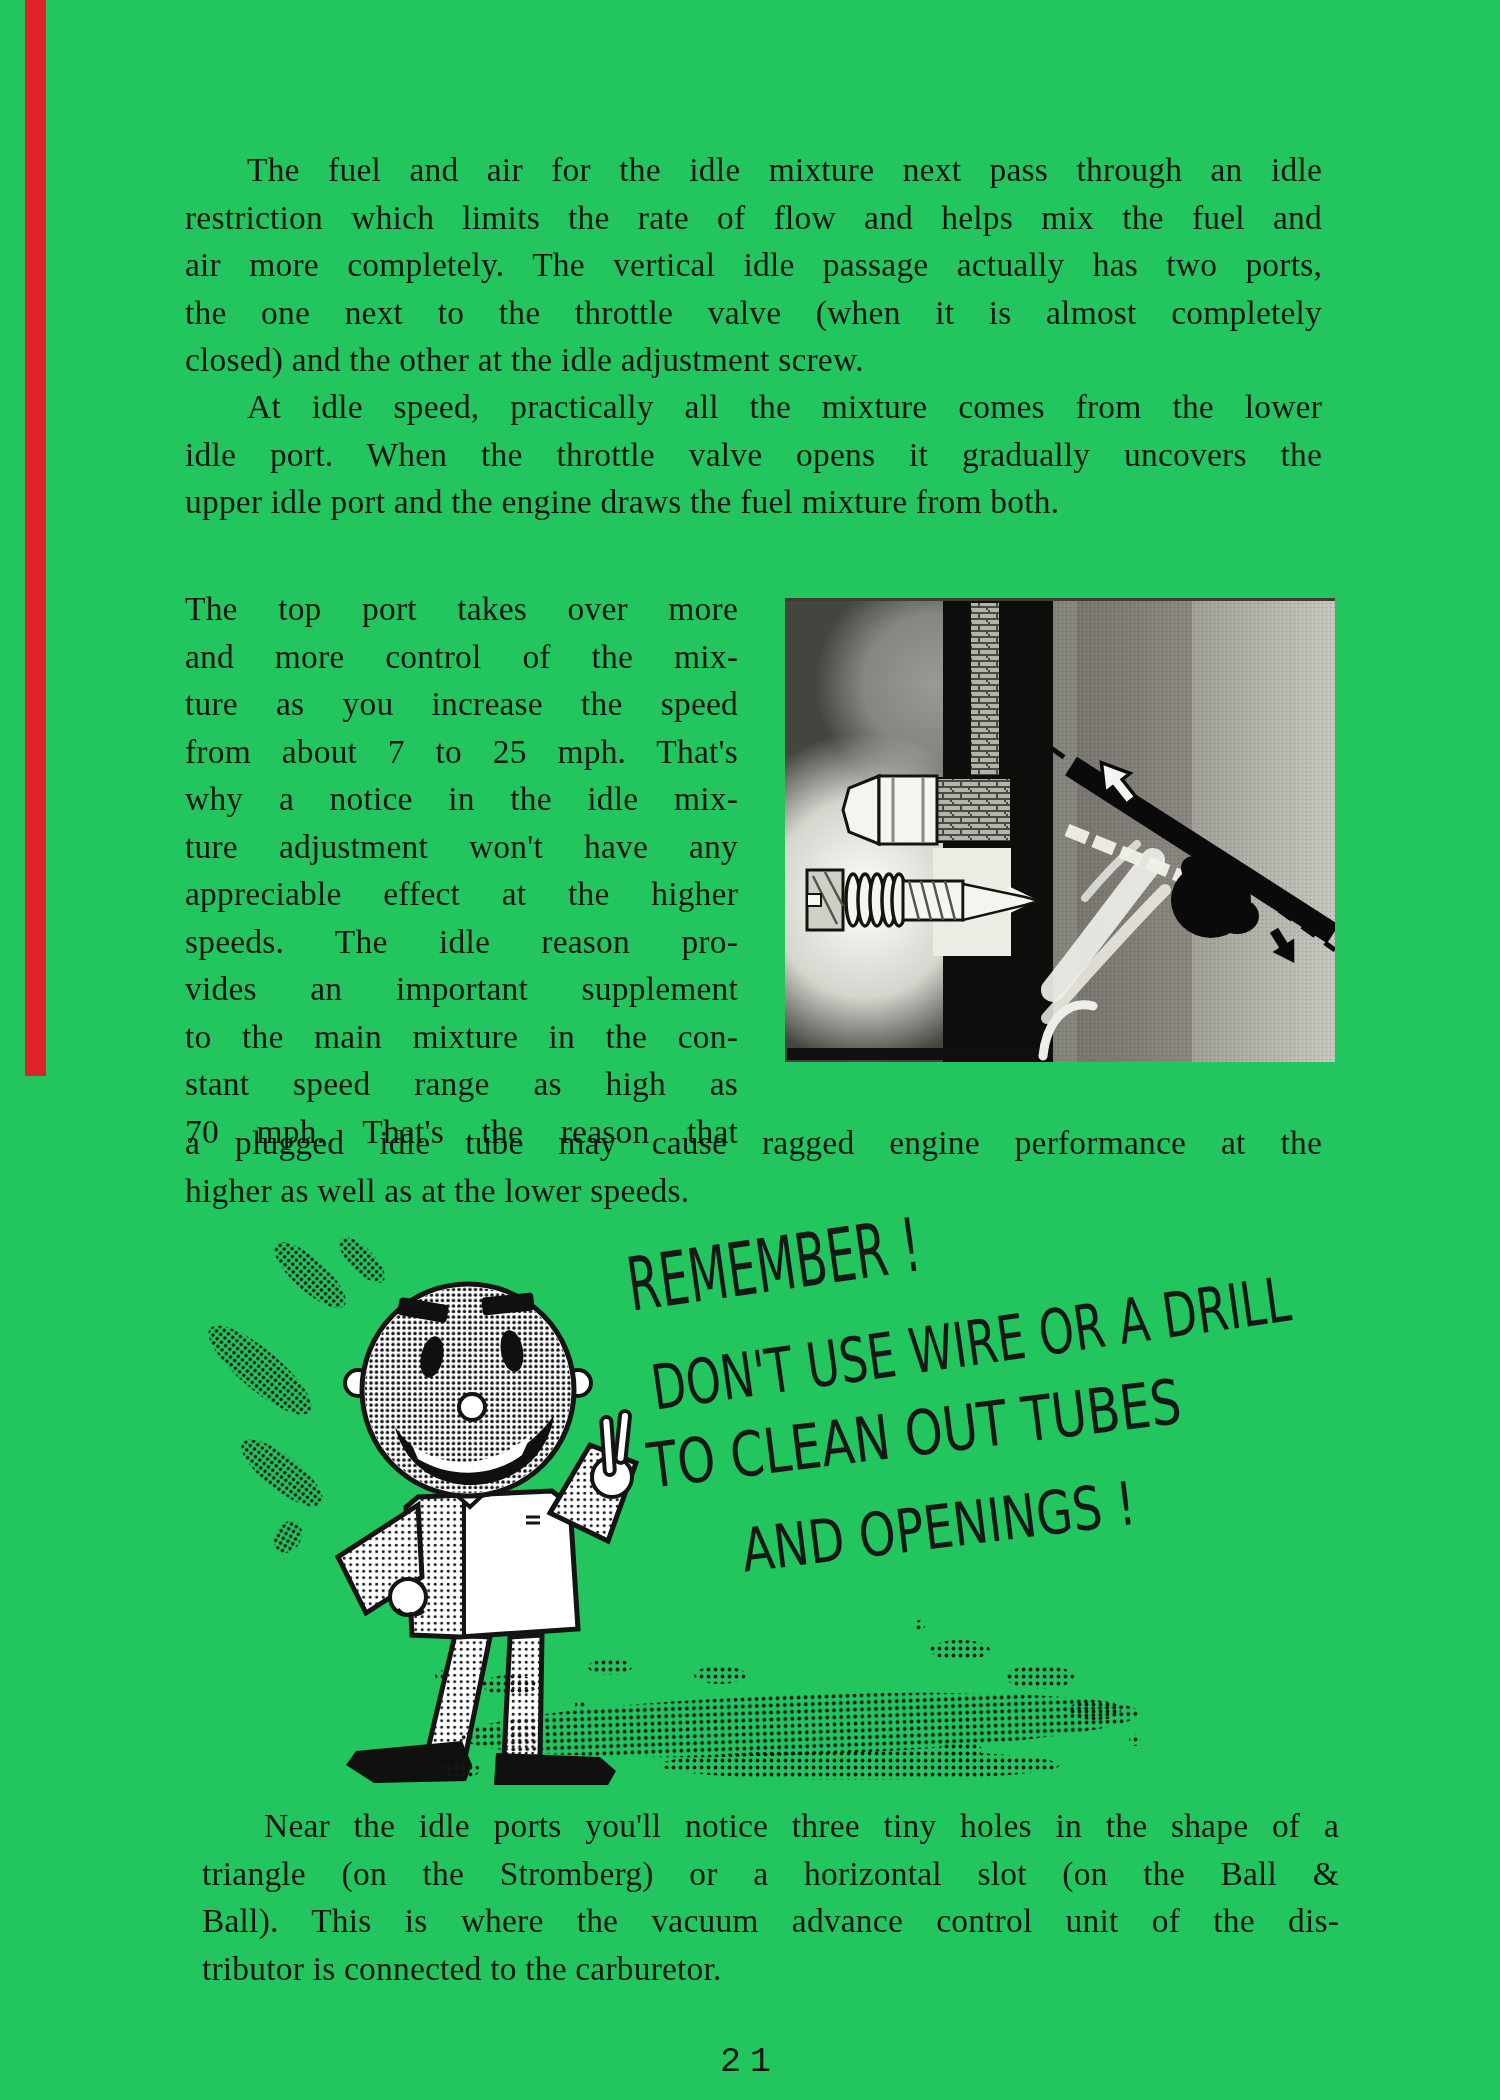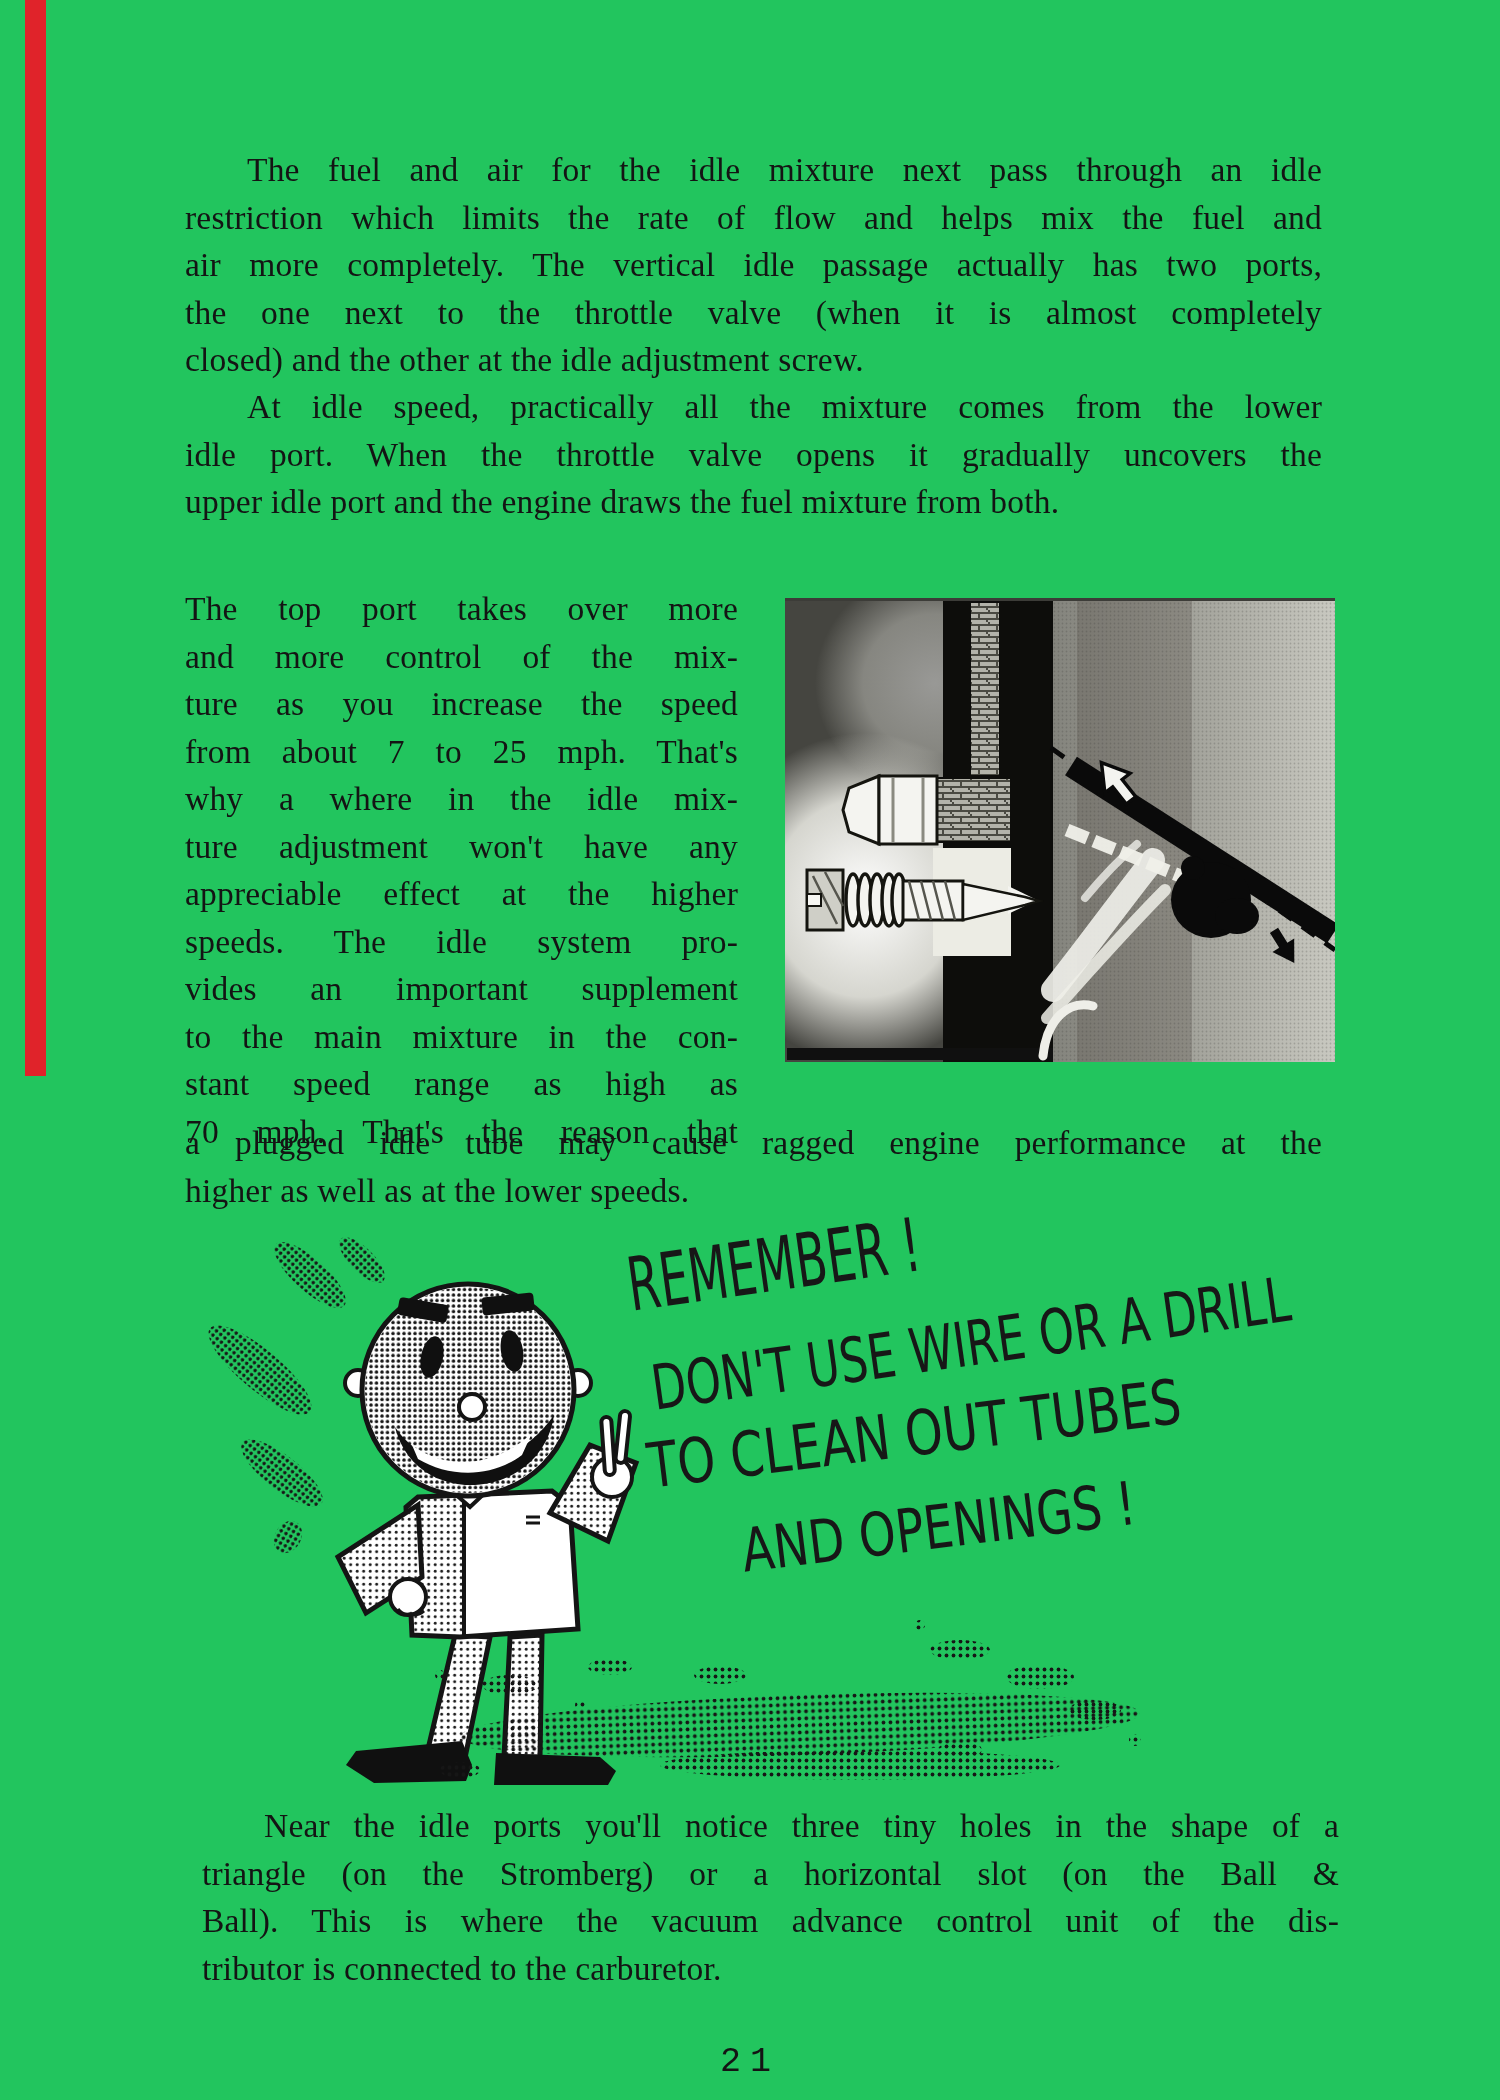--- a/index.html
+++ b/index.html
@@ -46,24 +46,24 @@
       <div class="ln">At idle speed, practically all the mixture comes from the lower</div>
       <div class="ln">idle port. When the throttle valve opens it gradually uncovers the</div>
       <div class="ln">upper idle port and the engine draws the fuel mixture from both.</div>
     </div>
 
   <div class="tblock just colwrap">
       <div class="ln">The top port takes over more</div>
       <div class="ln">and more control of the mix-</div>
       <div class="ln">ture as you increase the speed</div>
       <div class="ln">from about 7 to 25 mph. That's</div>
-      <div class="ln">why a where in the idle mix-</div>
+      <div class="ln">why a notice in the idle mix-</div>
       <div class="ln">ture adjustment won't have any</div>
       <div class="ln">appreciable effect at the higher</div>
-      <div class="ln">speeds. The idle system pro-</div>
+      <div class="ln">speeds. The idle reason pro-</div>
       <div class="ln">vides an important supplement</div>
       <div class="ln">to the main mixture in the con-</div>
       <div class="ln">stant speed range as high as</div>
       <div class="ln">70 mph. That's the reason that</div>
     </div>
 
   <div class="tblock just lastleft cont">
       <div class="ln">a plugged idle tube may cause ragged engine performance at the</div>
       <div class="ln">higher as well as at the lower speeds.</div>
     </div>

